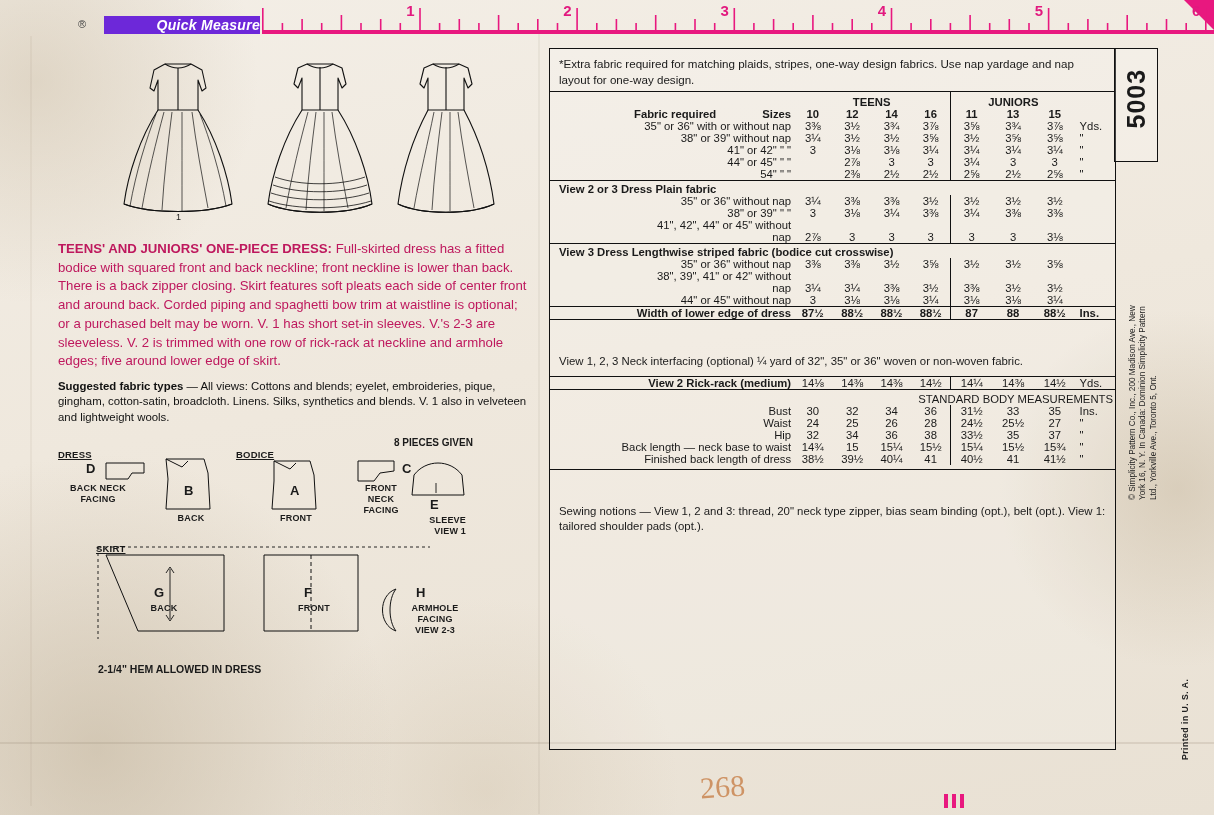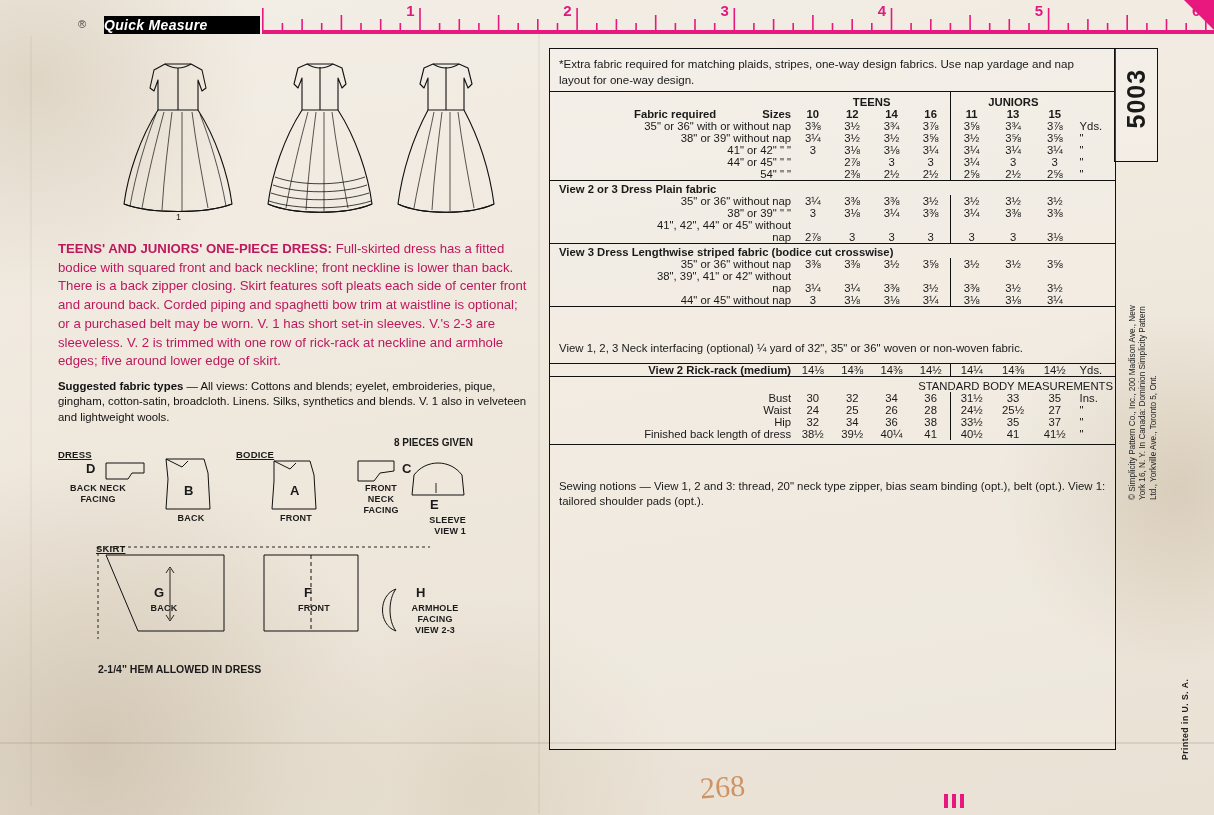--- a/index.html
+++ b/index.html
@@ -18,23 +18,23 @@
       radial-gradient(circle at 3% 10%, rgba(200,185,160,.45) 0, rgba(200,185,160,0) 16%),
       radial-gradient(circle at 40% 97%, rgba(205,190,165,.35) 0, rgba(205,190,165,0) 18%),
       radial-gradient(circle at 97% 60%, rgba(198,183,158,.5) 0, rgba(198,183,158,0) 14%),
       linear-gradient(170deg,#f3eee6 0%,#efe8dd 45%,#e9e1d4 100%);
   }
   .crease{position:absolute;background:rgba(150,135,115,.20);}
   
   .ruler{position:absolute;left:0;top:0;width:1214px;height:34px;overflow:hidden;}
   .ruler .num{position:absolute;top:2px;font-size:15px;font-weight:bold;color:#e2197f;font-family:"Liberation Sans",sans-serif;}
   .qm{
-    position:absolute;left:104px;top:16px;width:156px;height:19px;background:#000000;
+    position:absolute;left:104px;top:16px;width:156px;height:19px;background:#6d28d9;
     color:#fff;font-style:italic;font-weight:bold;font-size:14px;
-    text-align:left;line-height:19px;letter-spacing:.3px;
+    text-align:right;line-height:19px;letter-spacing:.3px;
   }
   .regmark{position:absolute;left:78px;top:18px;font-size:11px;color:#444;}
   .pinkcorner{
     position:absolute;right:0;top:0;width:0;height:0;
     border-top:30px solid #e8187f;border-left:30px solid transparent;
   }
   .pinkblock{position:absolute;background:#e8187f;}
   
   .left{position:absolute;left:58px;top:52px;width:470px;}
   .figures{position:relative;height:170px;}
@@ -487,20 +487,31 @@
           <td class="l">44" or 45" without nap</td>
           <td>3</td>
           <td>3⅛</td>
           <td>3⅛</td>
           <td>3¼</td>
           <td class="vline">3⅛</td>
           <td class="">3⅛</td>
           <td class="">3¼</td>
           <td class="u"></td>
         </tr>
+        <tr class="divline">
+          <td class="l" style="font-weight:bold">Width of lower edge of dress</td>
+          <td style="font-weight: bold;">87½</td>
+          <td style="font-weight: bold;">88½</td>
+          <td style="font-weight: bold;">88½</td>
+          <td style="font-weight: bold;">88½</td>
+          <td class="vline" style="font-weight: bold;">87</td>
+          <td class="" style="font-weight: bold;">88</td>
+          <td class="" style="font-weight: bold;">88½</td>
+          <td class="u" style="font-weight: bold;">Ins.</td>
+        </tr>
       </tbody>
   </table>
 
   <div class="hr"></div>
   <div class="sn">View 1, 2, 3   Neck interfacing   (optional)   ¼ yard of 32", 35" or 36" woven or non-woven fabric.</div>
   <div class="hr"></div>
 
   <table class="ft">
     <colgroup>
       <col style="width:210px">
@@ -573,20 +584,31 @@
           <td>32</td>
           <td>34</td>
           <td>36</td>
           <td>38</td>
           <td class="vline">33½</td>
           <td class="">35</td>
           <td class="">37</td>
           <td class="u">"</td>
         </tr>
         <tr>
+          <td class="l">Back length — neck base to waist</td>
+          <td>14¾</td>
+          <td>15</td>
+          <td>15¼</td>
+          <td>15½</td>
+          <td class="vline">15¼</td>
+          <td class="">15½</td>
+          <td class="">15¾</td>
+          <td class="u">"</td>
+        </tr>
+        <tr>
           <td class="l">Finished back length of dress</td>
           <td>38½</td>
           <td>39½</td>
           <td>40¼</td>
           <td>41</td>
           <td class="vline">40½</td>
           <td class="">41</td>
           <td class="">41½</td>
           <td class="u">"</td>
         </tr>

